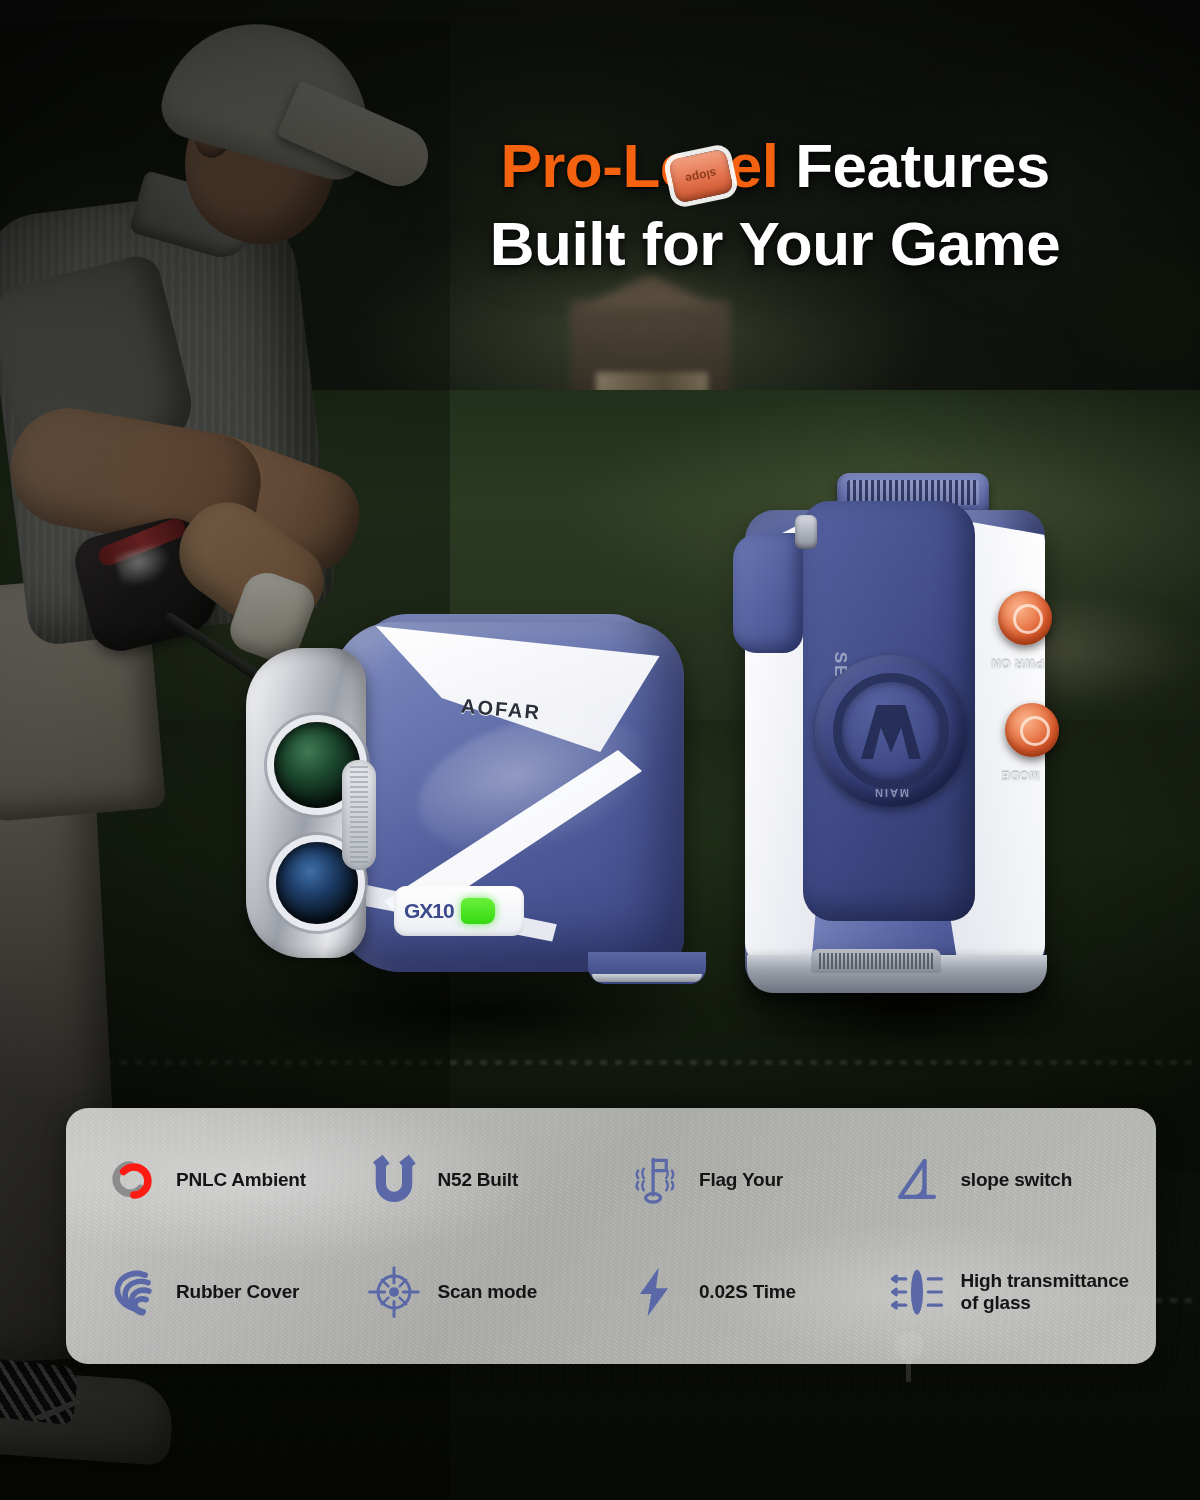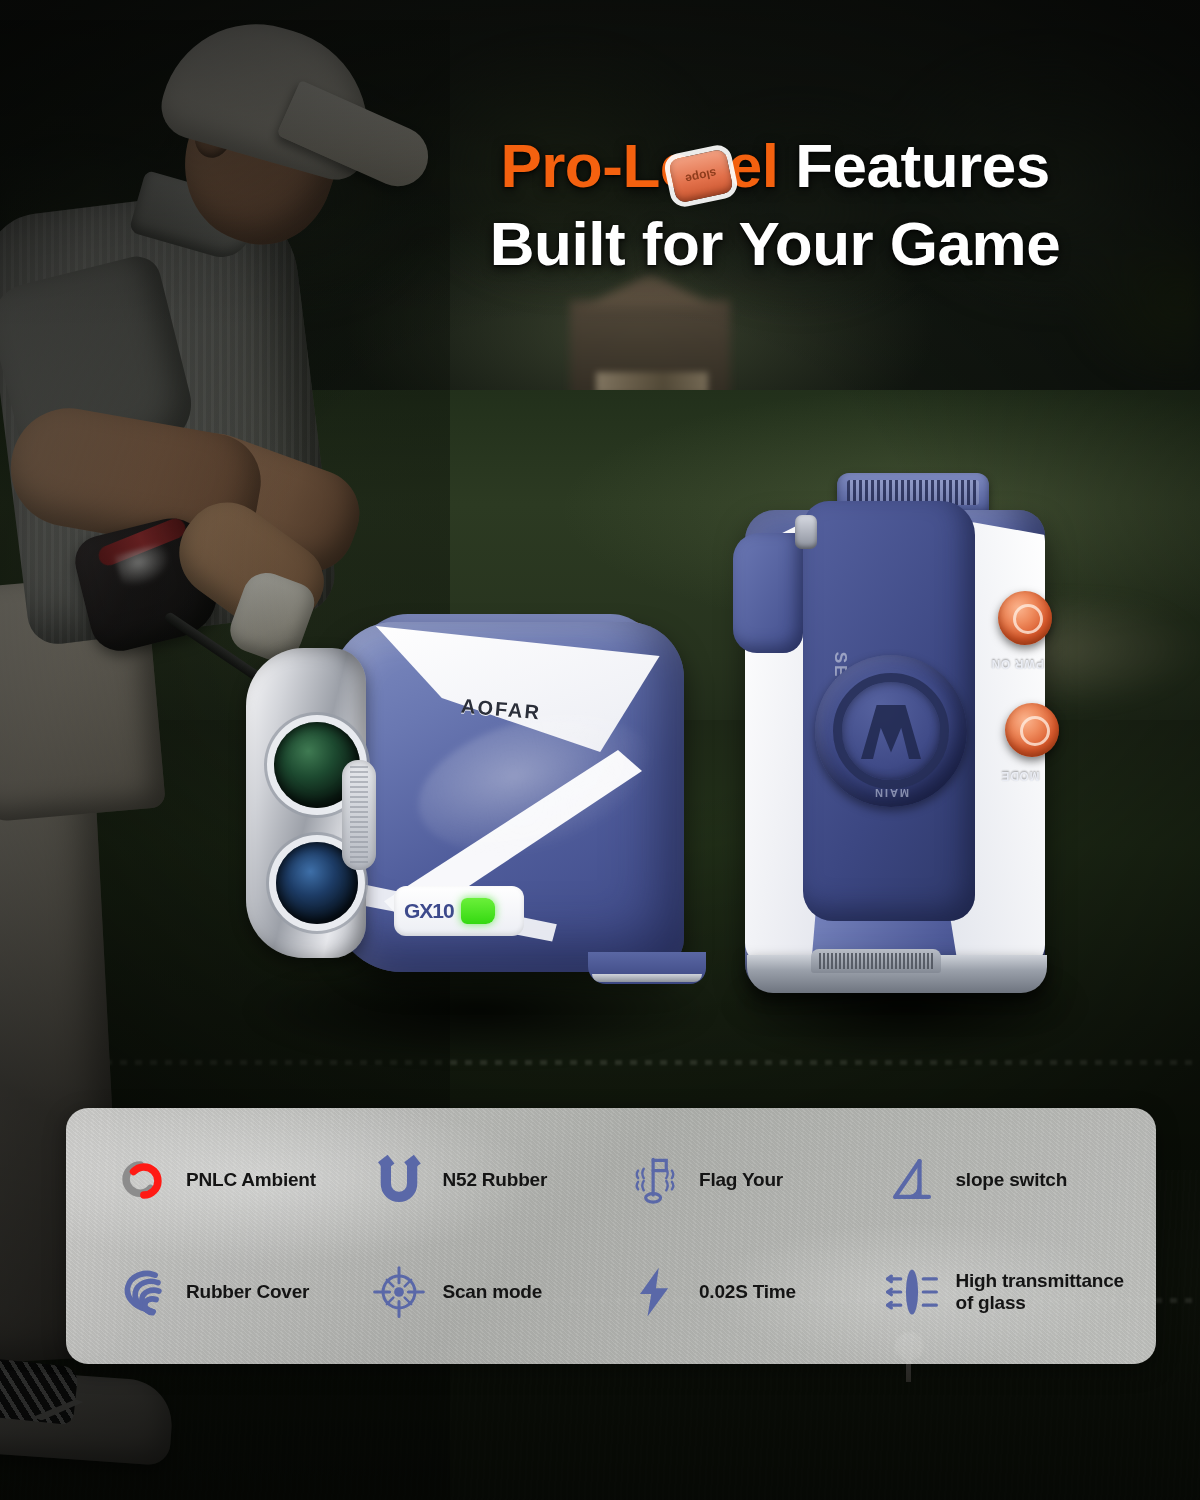--- a/index.html
+++ b/index.html
@@ -479,21 +479,21 @@
     content:""; position:absolute; inset:0;
     background:
       radial-gradient(ellipse 400px 120px at 18% 28%, rgba(255,255,255,.35), rgba(255,255,255,0) 70%),
       radial-gradient(ellipse 300px 100px at 78% 72%, rgba(255,255,255,.22), rgba(255,255,255,0) 70%),
       repeating-linear-gradient(41deg, rgba(255,255,255,.05) 0 1px, rgba(0,0,0,.035) 1px 3px);
   }
   .grid{
     position:absolute; inset:0; display:grid;
     grid-template-columns:repeat(4, 1fr);
     grid-template-rows:repeat(2, 1fr);
-    padding:16px 32px;
+    padding:16px 22px;
   }
   .cell{ display:flex; align-items:center; gap:14px; padding-left:14px; }
   .ico{ flex:0 0 auto; width:60px; height:60px; display:block; }
   .lbl{
     font-size:19px; font-weight:700; color:#141414; line-height:1.16;
     letter-spacing:-.2px;
   }
   .lbl small{ display:block; font-size:19px; font-weight:700; }
 </style>
 </head>
@@ -610,21 +610,21 @@
         </svg>
         <div class="lbl">PNLC Ambient</div>
       </div>
 
       <div class="cell">
         <svg class="ico" viewBox="0 0 64 64">
           <path d="M18 12v24a14 14 0 0 0 28 0V12" fill="none" stroke="#5A68A8" stroke-width="11" stroke-linecap="butt"></path>
           <rect x="12" y="8" width="13" height="12" fill="#5A68A8" transform="rotate(-38 18 14)"></rect>
           <rect x="40" y="8" width="13" height="12" fill="#5A68A8" transform="rotate(-38 46 14)"></rect>
         </svg>
-        <div class="lbl">N52 Rubber</div>
+        <div class="lbl">N52 Built</div>
       </div>
 
       <div class="cell">
         <svg class="ico" viewBox="0 0 64 64">
           <g stroke="#5A68A8" fill="none" stroke-width="3.4" stroke-linecap="round">
             <path d="M30 10v38"></path>
             <path d="M30 11h14v11H30" stroke-width="3.4" fill="none"></path>
             <ellipse cx="30" cy="51" rx="8" ry="4.5"></ellipse>
             <path d="M14 22q-3 4 0 8 M14 34q-3 4 0 8" stroke-width="2.6"></path>
             <path d="M20 20q-3 5 0 10 M20 33q-3 5 0 10" stroke-width="2.6"></path>

